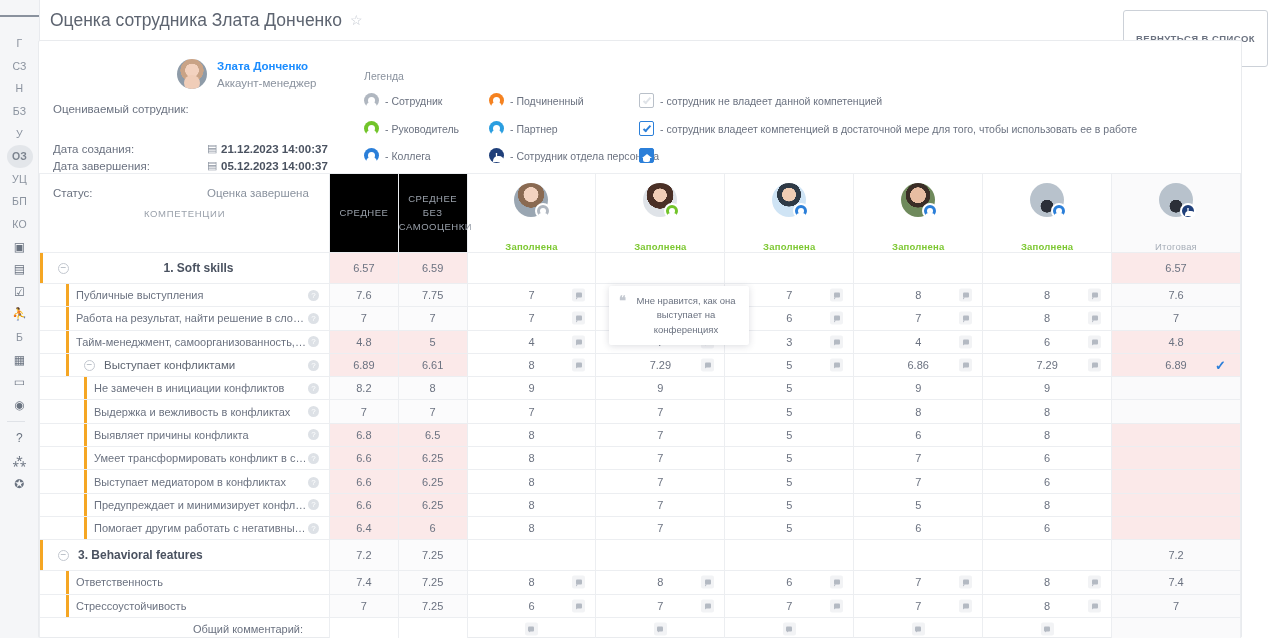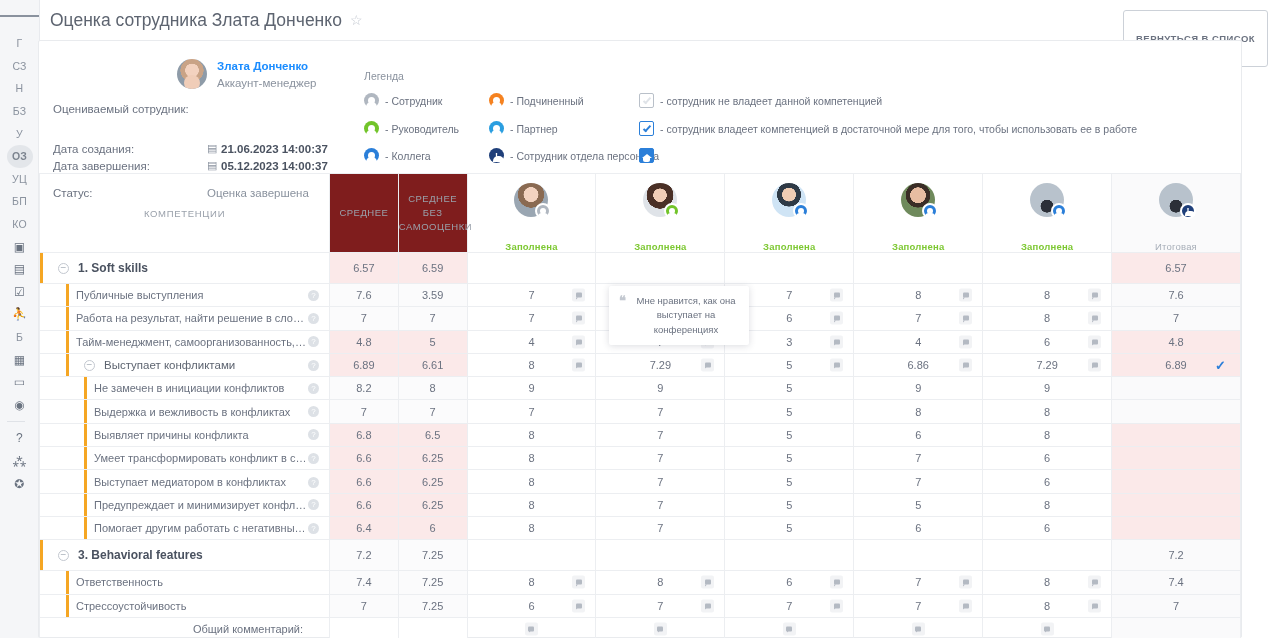--- a/index.html
+++ b/index.html
@@ -87,21 +87,21 @@
   .cbx.fill { background: #2b7fd9; border-color: #2b7fd9; }
   .tick { display: block; width: 8px; height: 4px; border-left: 2px solid #2b7fd9; border-bottom: 2px solid #2b7fd9; transform: rotate(-48deg); margin-bottom: 2px; }
   .tick.pale { border-color: #dfe3e8; }
   .cap { display: block; width: 10px; height: 0; border-left: 5.5px solid transparent; border-right: 5.5px solid transparent; border-bottom: 4.5px solid #fff; position: relative; }
   .cap::after { content: ""; position: absolute; left: -3.5px; top: 4.5px; width: 7px; height: 3.5px; background: #fff; border-radius: 0 0 2px 2px; }
 
   
   #tbl { width: 1202px; border-collapse: collapse; table-layout: fixed; }
   #tbl th, #tbl td { border: 1px solid #eceef1; }
   th.h-comp { width: 270px; height: 69px; font-size: 9.5px; font-weight: 400; color: #9aa1ab; letter-spacing: .7px; }
-  th.h-avg  { width: 64px; font-size: 9.5px; font-weight: 400; color: #9aa1ab; letter-spacing: .5px; background: #7f1d1d; line-height: 1.45; }
+  th.h-avg  { width: 64px; font-size: 9.5px; font-weight: 400; color: #9aa1ab; letter-spacing: .5px; background: #000000; line-height: 1.45; }
   th.h-p    { width: 120px; background: #fff; vertical-align: top; padding-top: 9px; }
   th.h-p.last { background: #fafafb; }
   .pav { width: 34px; height: 34px; border-radius: 50%; margin: 0 auto; position: relative; overflow: visible; }
   .pav .pic { position: absolute; inset: 0; border-radius: 50%; overflow: hidden; }
   .pav .bdg {
     position: absolute; right: -3px; bottom: -2px; width: 16px; height: 16px; border-radius: 50%;
     border: 2px solid #fff; display: flex; align-items: center; justify-content: center;
   }
   .pav .bdg span { display: block; width: 6px; height: 6px; border-radius: 50%; background: #fff; position: relative; }
   .pav .bdg span::after { content: ""; position: absolute; left: -2px; top: 4.6px; width: 10px; height: 5px; border-radius: 4px 4px 0 0; background: #fff; }
@@ -233,21 +233,21 @@
 <div id="card">
 
   <div id="info">
     <div class="lbl" style="left:14px;top:62px;">Оцениваемый сотрудник:</div>
     <div id="emp-avatar"></div>
     <div id="emp-name">Злата Донченко</div>
     <div id="emp-role">Аккаунт-менеджер</div>
 
     <div class="lbl" style="left:14px;top:102px;">Дата создания:</div>
     <span style="position:absolute;left:168px;top:101px;font-size:11px;color:#8a929e;">▤</span>
-    <div class="val b" style="left:182px;top:102px;">21.06.2023 14:00:37</div>
+    <div class="val b" style="left:182px;top:102px;">21.12.2023 14:00:37</div>
 
     <div class="lbl" style="left:14px;top:119px;">Дата завершения:</div>
     <span style="position:absolute;left:168px;top:118px;font-size:11px;color:#8a929e;">▤</span>
     <div class="val b" style="left:182px;top:119px;">05.12.2023 14:00:37</div>
 
     <div class="lbl" style="left:14px;top:146px;">Статус:</div>
     <div class="val" style="left:168px;top:146px;color:#8a929e;">Оценка завершена</div>
 
     <div id="legend-title">Легенда</div>
     <div id="legend-roles">
@@ -370,42 +370,42 @@
             <div class="pstat grey">Итоговая</div>
           </th>
         </tr>
     </thead>
     <tbody id="body">
         <tr class="grp">
           <td class="c-comp">
             <div class="bar"></div>
             <div class="crow" style="padding-left: 18px; padding-right: 10px;">
               <span class="exp" style="margin-right: 9px;">−</span>
-              <span class="nm g" style="flex: 1 1 0%;">1. Soft skills</span>
+              <span class="nm g" style="flex: 1 1 0%; text-align: center;">1. Soft skills</span>
             </div>
           </td>
           <td class="num pink">6.57</td>
           <td class="num pink">6.59</td>
           <td class="sc"></td>
           <td class="sc"></td>
           <td class="sc"></td>
           <td class="sc"></td>
           <td class="sc"></td>
           <td class="fin pink">6.57</td>
         </tr>
         <tr class="row">
           <td class="c-comp">
             <div class="bar l2"></div>
             <div class="crow" style="padding-left: 36px; padding-right: 10px;">
               <span class="nm" style="flex: 1 1 0%;">Публичные выступления</span>
               <span class="qm">?</span>
             </div>
           </td>
           <td class="num">7.6</td>
-          <td class="num">3.59</td>
+          <td class="num">7.75</td>
           <td class="sc">7<div class="cmt">
               <i></i>
             </div></td>
           <td class="sc">8<div class="cmt">
               <i></i>
             </div></td>
           <td class="sc">7<div class="cmt">
               <i></i>
             </div></td>
           <td class="sc">8<div class="cmt">

